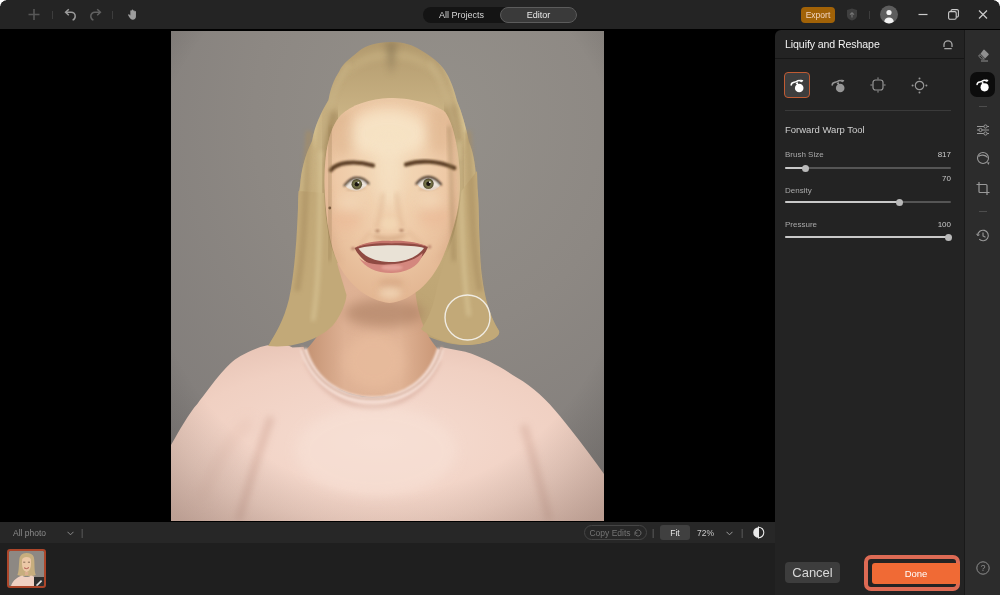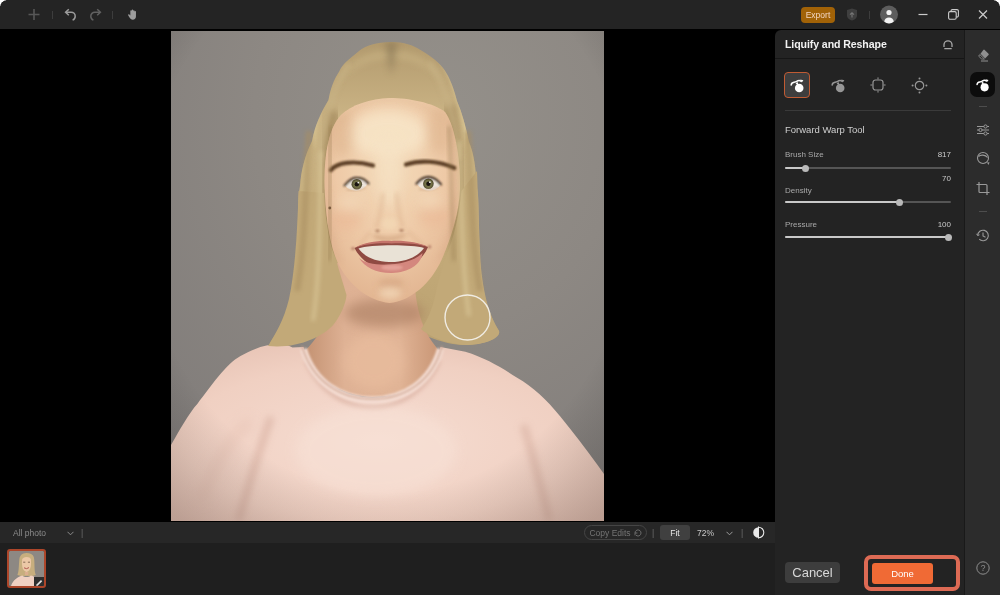--- a/index.html
+++ b/index.html
@@ -15,33 +15,33 @@
 
 #canvas{position:absolute;left:0;top:29px;width:775px;height:493px;background:#000}
 #photo{position:absolute;left:171px;top:2px;width:433px;height:490px}
 
 #botbar{position:absolute;left:0;top:522px;width:775px;height:21px;background:#272727;color:#8b8b8b;font-size:8.5px}
 #filmstrip{position:absolute;left:0;top:543px;width:775px;height:52px;background:#1f1f1f}
 #thumb{position:absolute;left:7px;top:6px;width:39px;height:39px;border:2px solid #ad462a;border-radius:3px;overflow:hidden}
 
 #rpanel{position:absolute;left:775px;top:30px;width:189px;height:565px;background:#232323;border-radius:6px 0 0 0}
 #rphead{position:absolute;left:0;top:0;width:189px;height:29px;border-bottom:1px solid #161616}
-#rphead .t{position:absolute;left:10px;top:8px;color:#f2f2f2;font-size:10.6px;font-weight:bold;letter-spacing:-0.1px}
+#rphead .t{position:absolute;left:10px;top:8px;color:#f2f2f2;font-size:10.6px;font-weight:normal;letter-spacing:-0.1px}
 .toolbox{position:absolute;top:42px;width:26px;height:26px;border-radius:4px;display:flex;align-items:center;justify-content:center}
 .tb-sel{background:#3e3e3e;border:1px solid #c05b33}
 #divider{position:absolute;left:10px;top:80px;width:166px;height:1px;background:#3a3a3a}
 #fwt{position:absolute;left:10px;top:89px;color:#cfcfcf;font-size:9.5px}
 .slab{position:absolute;color:#a9a9a9;font-size:8px}
 .sval{position:absolute;right:13px;color:#c9c9c9;font-size:8px;text-align:right}
 .track{position:absolute;left:10px;width:166px;height:2px;background:#555;border-radius:1px}
 .fill{position:absolute;left:0;top:0;height:2px;background:#c9c9c9;border-radius:1px}
 .knob{position:absolute;top:-2.5px;width:7px;height:7px;border-radius:50%;background:#b9b9b9}
 #cancel{position:absolute;left:10px;top:532px;width:55px;height:21px;background:#3d3d3d;border-radius:4px;color:#d8d8d8;font-size:13px;display:flex;align-items:center;justify-content:center}
 #donebox{position:absolute;left:89px;top:525px;width:96px;height:36px;border:4px solid #dd6a54;border-radius:7px;background:#232323}
-#done{position:absolute;left:4px;top:4px;width:61px;height:21px;background:#f06a35;border-radius:3px;color:#fff;font-size:9.5px;display:flex;align-items:center;justify-content:center}
+#done{position:absolute;left:4px;top:4px;width:88px;height:21px;background:#f06a35;border-radius:3px;color:#fff;font-size:9.5px;display:flex;align-items:center;justify-content:center}
 
 #rtool{position:absolute;left:964px;top:30px;width:36px;height:565px;background:#2c2c2c;border-left:1px solid #191919}
 .rico{position:absolute;left:0;width:36px;display:flex;align-items:center;justify-content:center}
 #seltool{position:absolute;left:5px;top:42px;width:25px;height:25px;background:#0c0c0c;border-radius:7px;display:flex;align-items:center;justify-content:center}
 .dash{position:absolute;left:14px;width:8px;height:1px;background:#4d4d4d}
 
 #cornTL{position:absolute;left:0;top:0;width:6px;height:6px;background:radial-gradient(circle at 6px 6px, transparent 5.2px, #e8e8e8 5.7px)}
 #cornTR{position:absolute;right:0;top:0;width:6px;height:6px;background:radial-gradient(circle at 0 6px, transparent 5.2px, #dadada 5.7px)}
 </style></head><body>
 <div id="win">
@@ -217,20 +217,24 @@
         <path d="M1.9 4.2h5.3a4 4 0 0 1 4 4c0 2.6-1.8 3.6-2.6 3.9" fill="none" stroke="#9c9c9c" stroke-width="1.5"></path>
       </svg>
   <svg class="tico" style="left:89px;width:13px" viewBox="0 0 13 13">
         <path d="M8.2 1.2 11.4 4.2l-3.2 3" fill="none" stroke="#616161" stroke-width="1.5"></path>
         <path d="M11.1 4.2H5.8a4 4 0 0 0-4 4c0 2.6 1.8 3.6 2.6 3.9" fill="none" stroke="#616161" stroke-width="1.5"></path>
       </svg>
   <div class="sep" style="left:112px"></div>
   <svg class="tico" style="left:126px;width:13px" viewBox="0 0 24 24">
         <path d="M8 13V5.5a1.3 1.3 0 0 1 2.6 0V11 4a1.3 1.3 0 0 1 2.6 0v7-5.5a1.3 1.3 0 0 1 2.6 0V12 7a1.3 1.3 0 0 1 2.6 0v8c0 4-2.4 6.5-6 6.5-2.8 0-4.2-1.2-5.6-3.4L4.2 13.7c-.8-1.2.8-2.6 2-1.6L8 13.8z" fill="#9c9c9c"></path>
       </svg>
+  <div id="tabs">
+        <div id="tab1">All Projects</div>
+        <div id="tab2">Editor</div>
+      </div>
   <div id="export">Export</div>
   <svg class="tico" style="left:845px;width:14px" viewBox="0 0 14 14">
         <path d="M2 2.5 7 1l5 1.5V8c0 3-3.2 4.6-5 5-1.8-.4-5-2-5-5z" fill="#3f3f3f"></path>
         <path d="M7 10V5.5M5 7.2 7 5.2l2 2" fill="none" stroke="#777" stroke-width="1.1"></path>
       </svg>
   <div class="sep" style="left:869px"></div>
   <svg class="tico" style="left:880px;width:18px" viewBox="0 0 18 18">
         <circle cx="9" cy="9" r="9" fill="#5d5d5d"></circle>
         <circle cx="9" cy="7" r="2.6" fill="#f3f3f3"></circle>
         <path d="M4.2 15.9a4.9 4.9 0 0 1 9.6 0A9 9 0 0 1 9 18a9 9 0 0 1-4.8-2.1z" fill="#f3f3f3"></path>

